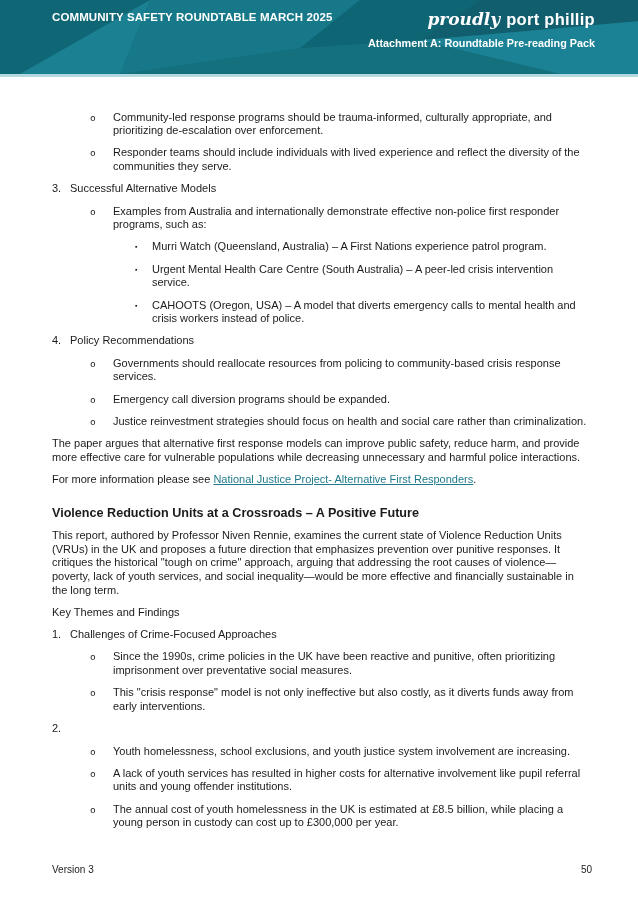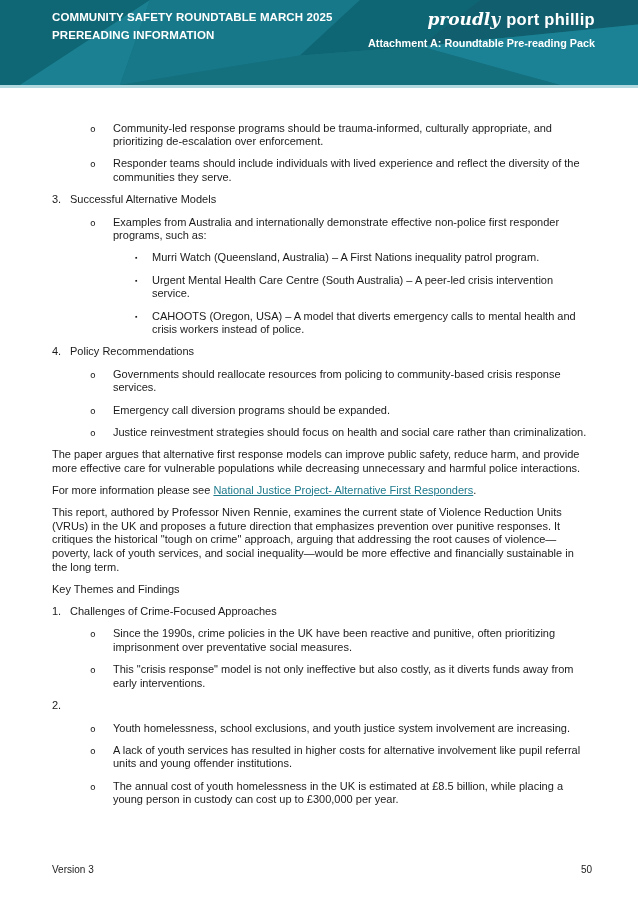--- a/index.html
+++ b/index.html
@@ -8,21 +8,21 @@
     background:#ffffff;
     font-family:"Liberation Sans", sans-serif;
     color:#1b1b1b;
     position:relative;
     overflow:hidden;
   }
 
   
   .header {
     position:relative;
-    height:85px;
+    height:74px;
     background:#a16207;
     overflow:hidden;
   }
   .header-bg { position:absolute; left:0; top:0; width:100%; height:100%; }
   .header-strip { height:3px; background:#b3d9e0; }
   .header-title {
     position:absolute; left:52px; top:8px; z-index:2;
     color:#ffffff; font-weight:bold; font-size:11.5px; line-height:18px;
     letter-spacing:0.1px;
   }
@@ -73,21 +73,20 @@
     <polygon points="0,0 150,0 20,66 0,66" fill="#0f6674"></polygon>
     <polygon points="150,0 120,66 20,66" fill="#1a8092"></polygon>
     <polygon points="150,0 360,0 300,43 120,66" fill="#177889"></polygon>
     <polygon points="360,0 480,0 420,36 300,43" fill="#0e6573"></polygon>
     <polygon points="480,0 638,0 638,19 420,36" fill="#115f6e"></polygon>
     <polygon points="420,36 638,19 638,66 560,66" fill="#1b8295"></polygon>
     <polygon points="300,43 420,36 560,66 120,66" fill="#15707e"></polygon>
   </svg>
   <div class="header-title">
     <div>COMMUNITY SAFETY ROUNDTABLE MARCH 2025</div>
-    <div>PREREADING INFORMATION</div>
   </div>
   <div class="logo">
     <span class="logo-script">proudly</span><span class="logo-wordmark">port phillip</span>
   </div>
   <div class="attachment">Attachment A: Roundtable Pre-reading Pack</div>
 </div>
 <div class="header-strip"></div>
 
 <div class="content">
     <div class="block flexrow bullet-o">
@@ -101,21 +100,21 @@
     <div class="block flexrow numbered">
       <span class="marker">3.</span>
       <span class="text">Successful Alternative Models</span>
     </div>
     <div class="block flexrow bullet-o">
       <span class="marker">o</span>
       <span class="text">Examples from Australia and internationally demonstrate effective non-police first responder programs, such as:</span>
     </div>
     <div class="block flexrow bullet-sq">
       <span class="marker">▪</span>
-      <span class="text">Murri Watch (Queensland, Australia) – A First Nations inequality patrol program.</span>
+      <span class="text">Murri Watch (Queensland, Australia) – A First Nations experience patrol program.</span>
     </div>
     <div class="block flexrow bullet-sq">
       <span class="marker">▪</span>
       <span class="text">Urgent Mental Health Care Centre (South Australia) – A peer-led crisis intervention service.</span>
     </div>
     <div class="block flexrow bullet-sq">
       <span class="marker">▪</span>
       <span class="text">CAHOOTS (Oregon, USA) – A model that diverts emergency calls to mental health and crisis workers instead of police.</span>
     </div>
     <div class="block flexrow numbered">
@@ -129,20 +128,21 @@
     <div class="block flexrow bullet-o">
       <span class="marker">o</span>
       <span class="text">Emergency call diversion programs should be expanded.</span>
     </div>
     <div class="block flexrow bullet-o">
       <span class="marker">o</span>
       <span class="text">Justice reinvestment strategies should focus on health and social care rather than criminalization.</span>
     </div>
     <div class="block para">The paper argues that alternative first response models can improve public safety, reduce harm, and provide more effective care for vulnerable populations while decreasing unnecessary and harmful police interactions.</div>
     <div class="block para"><span>For more information please see </span><a class="doc-link">National Justice Project- Alternative First Responders</a><span>.</span></div>
+    <div class="block heading">Violence Reduction Units at a Crossroads – A Positive Future</div>
     <div class="block para">This report, authored by Professor Niven Rennie, examines the current state of Violence Reduction Units (VRUs) in the UK and proposes a future direction that emphasizes prevention over punitive responses. It critiques the historical "tough on crime" approach, arguing that addressing the root causes of violence—poverty, lack of youth services, and social inequality—would be more effective and financially sustainable in the long term.</div>
     <div class="block para">Key Themes and Findings</div>
     <div class="block flexrow numbered">
       <span class="marker">1.</span>
       <span class="text">Challenges of Crime-Focused Approaches</span>
     </div>
     <div class="block flexrow bullet-o">
       <span class="marker">o</span>
       <span class="text">Since the 1990s, crime policies in the UK have been reactive and punitive, often prioritizing imprisonment over preventative social measures.</span>
     </div>

